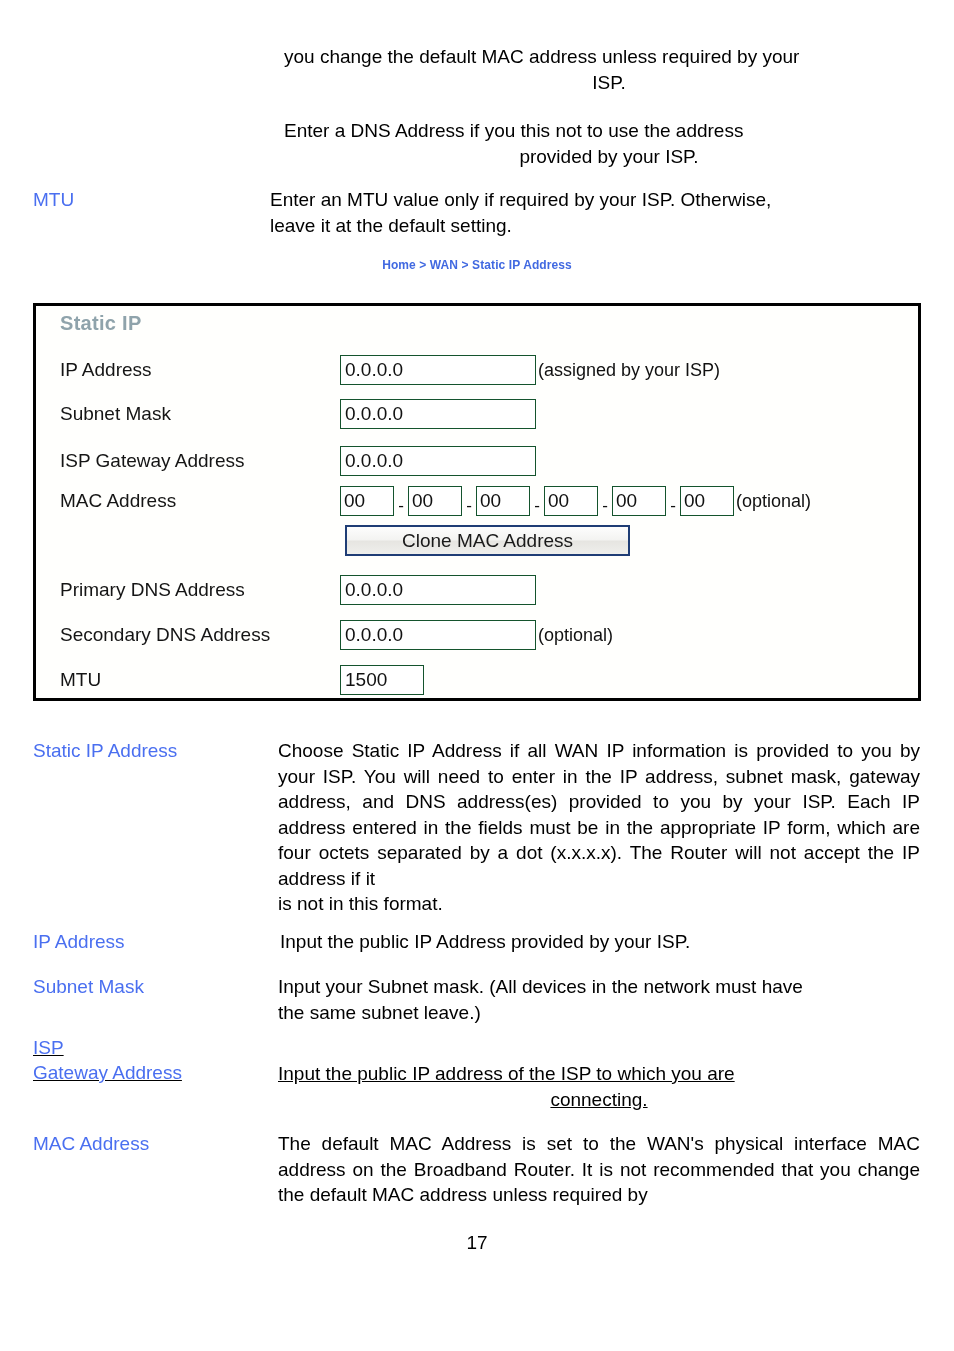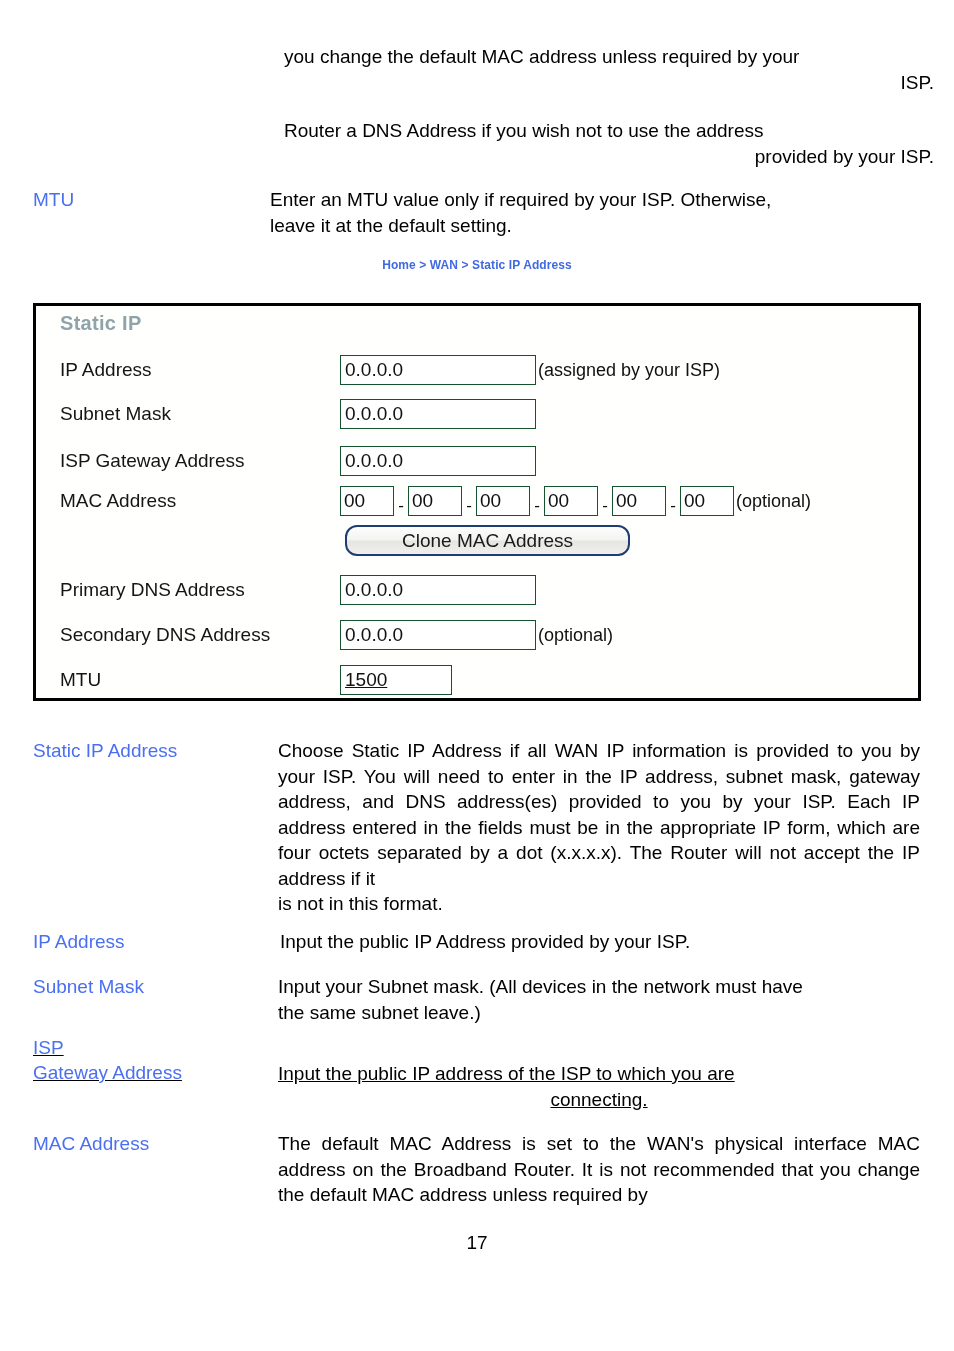--- a/index.html
+++ b/index.html
@@ -40,21 +40,21 @@
 
   .para {
     position: absolute;
     left: 284px;
     width: 650px;
     font-size: 19px;
     line-height: 25.5px;
     text-align: justify;
     text-justify: inter-word;
   }
-  .para > span.lastline { display: block; text-align: right; }
+  .para > span.lastline { display: block; text-align: center; }
 
   
   .breadcrumb {
     position: absolute;
     left: 0;
     top: 258px;
     width: 954px;
     text-align: center;
     font-size: 12px;
     font-weight: bold;
@@ -106,21 +106,21 @@
     font-size: 19px;
     color: #111;
     background: #ffffff;
     border: 1px solid #14532d;
     box-sizing: border-box;
     height: 30px;
     padding: 0 4px;
     outline: none;
   }
   .tinput.wide { width: 196px; }
-  .tinput.mtu  { width: 112px; text-decoration: underline; }
+  .tinput.mtu  { width: 84px; }
   .tinput.octet {
     width: 54px;
     text-align: left;
     padding: 0 3px;
   }
   .dash {
     display: inline-block;
     width: 14px;
     text-align: center;
     font-size: 17px;
@@ -135,21 +135,21 @@
     position: absolute;
     left: 345px;
     top: 525px;
     width: 285px;
     height: 31px;
     font-family: "Liberation Sans", sans-serif;
     font-size: 19px;
     color: #1a1a1a;
     background: linear-gradient(#fdfdfd 0%, #f3f3f1 48%, #e6e5e1 52%, #efefec 100%);
     border: 2px solid #1f3d75;
-    border-radius: 12px;
+    border-radius: 0;
     box-sizing: border-box;
     cursor: pointer;
     padding: 0;
   }
 
   
   .page-number {
     position: absolute;
     left: 0;
     top: 1232px;
@@ -161,21 +161,21 @@
 </style>
 </head>
 <body>
 
 <div class="para" style="top:44px;">
   <span>you change the default MAC address unless required by your</span>
   <span class="lastline">ISP.</span>
 </div>
 
 <div class="para" style="top:118px;">
-  <span>Router a DNS Address if you wish not to use the address</span>
+  <span>Enter a DNS Address if you this not to use the address</span>
   <span class="lastline">provided by    your ISP.</span>
 </div>
 
 <div class="doc-row" style="left:33px; top:187px; width:887px;">
   <div class="term">MTU</div>
   <div class="desc" style="width:650px;">
     <span>Enter an MTU value only if required by your ISP. Otherwise,</span>
     <span class="lastline" style="display:block;text-align:left;">leave it at the default setting.</span>
   </div>
 </div>

